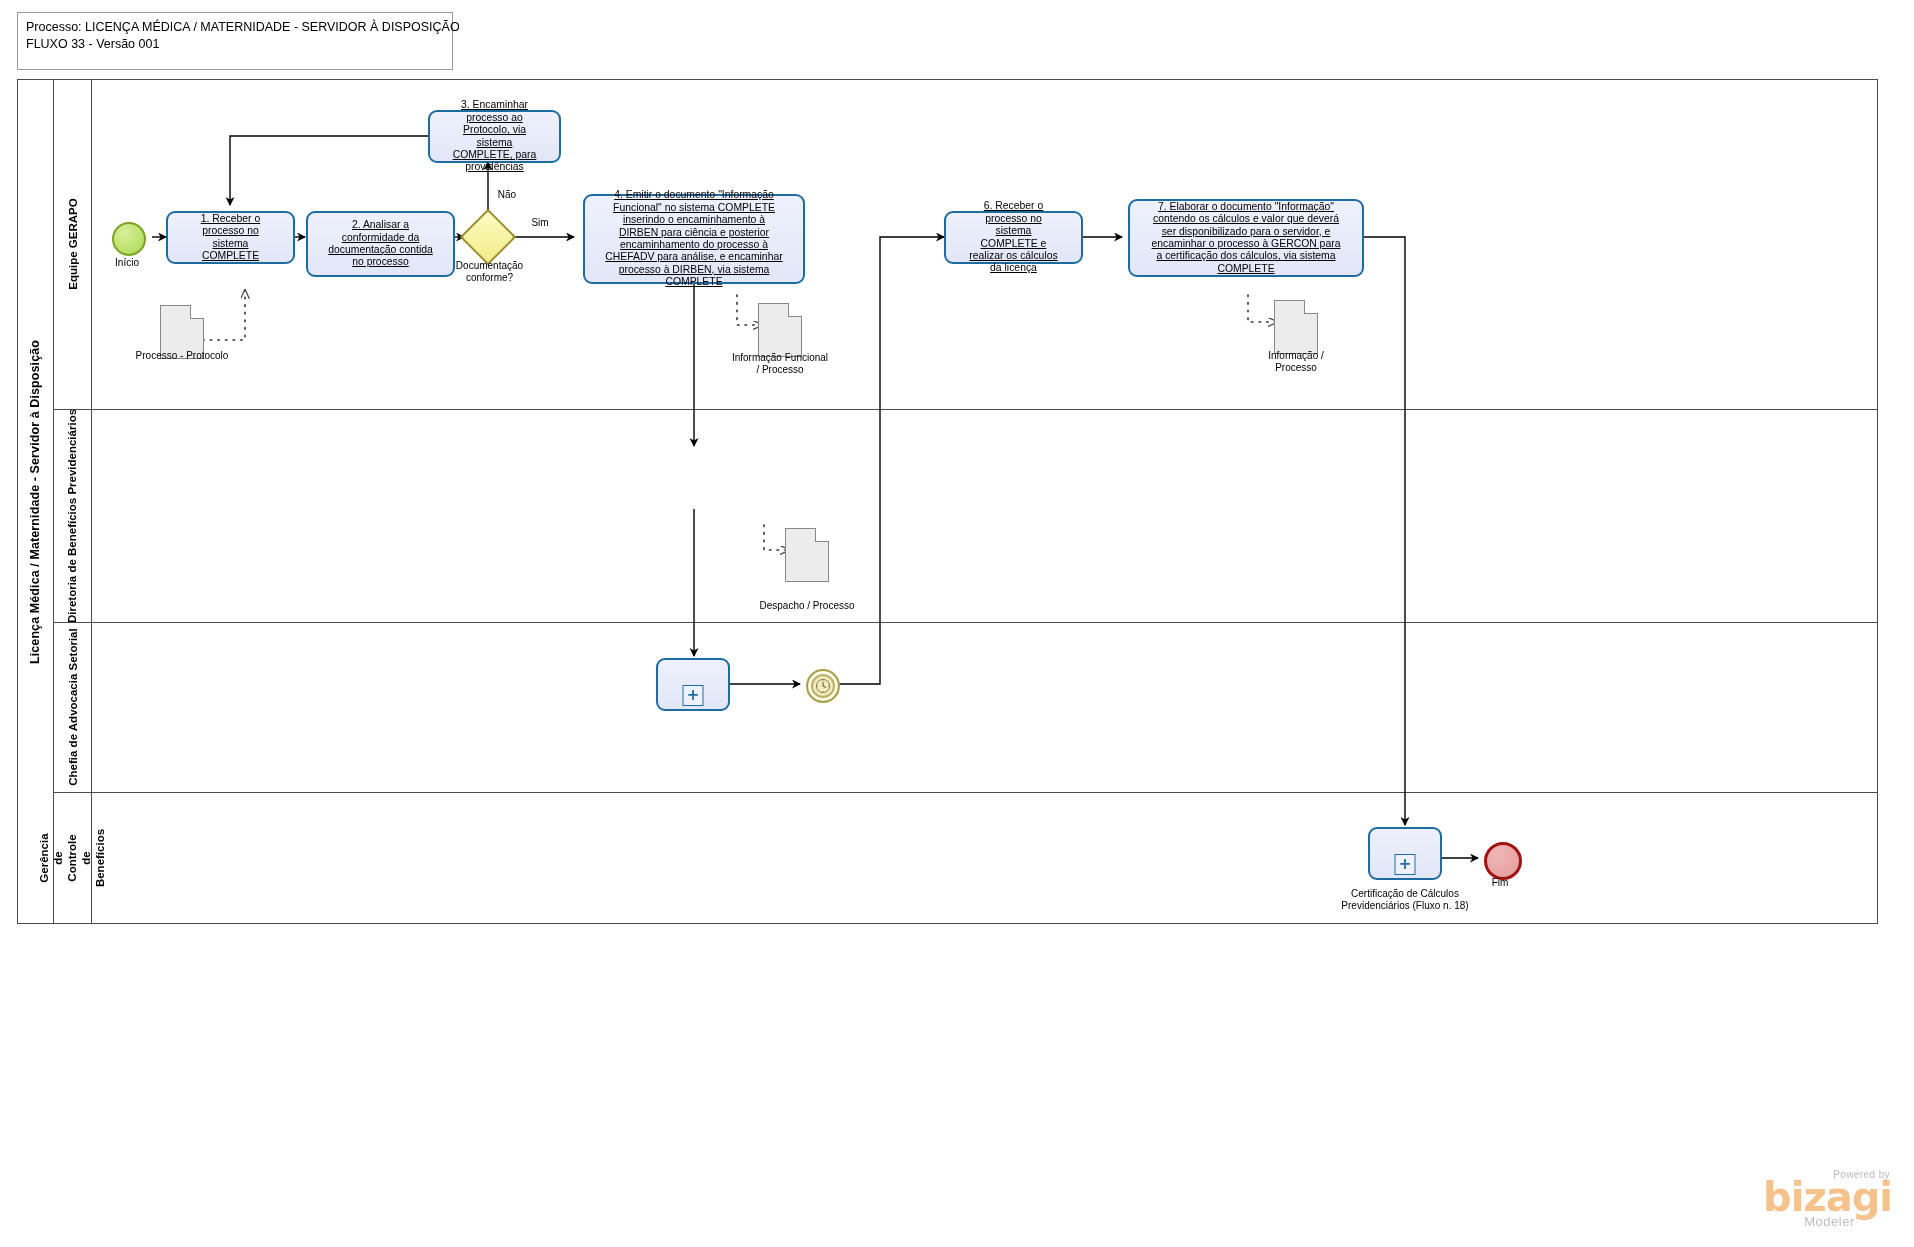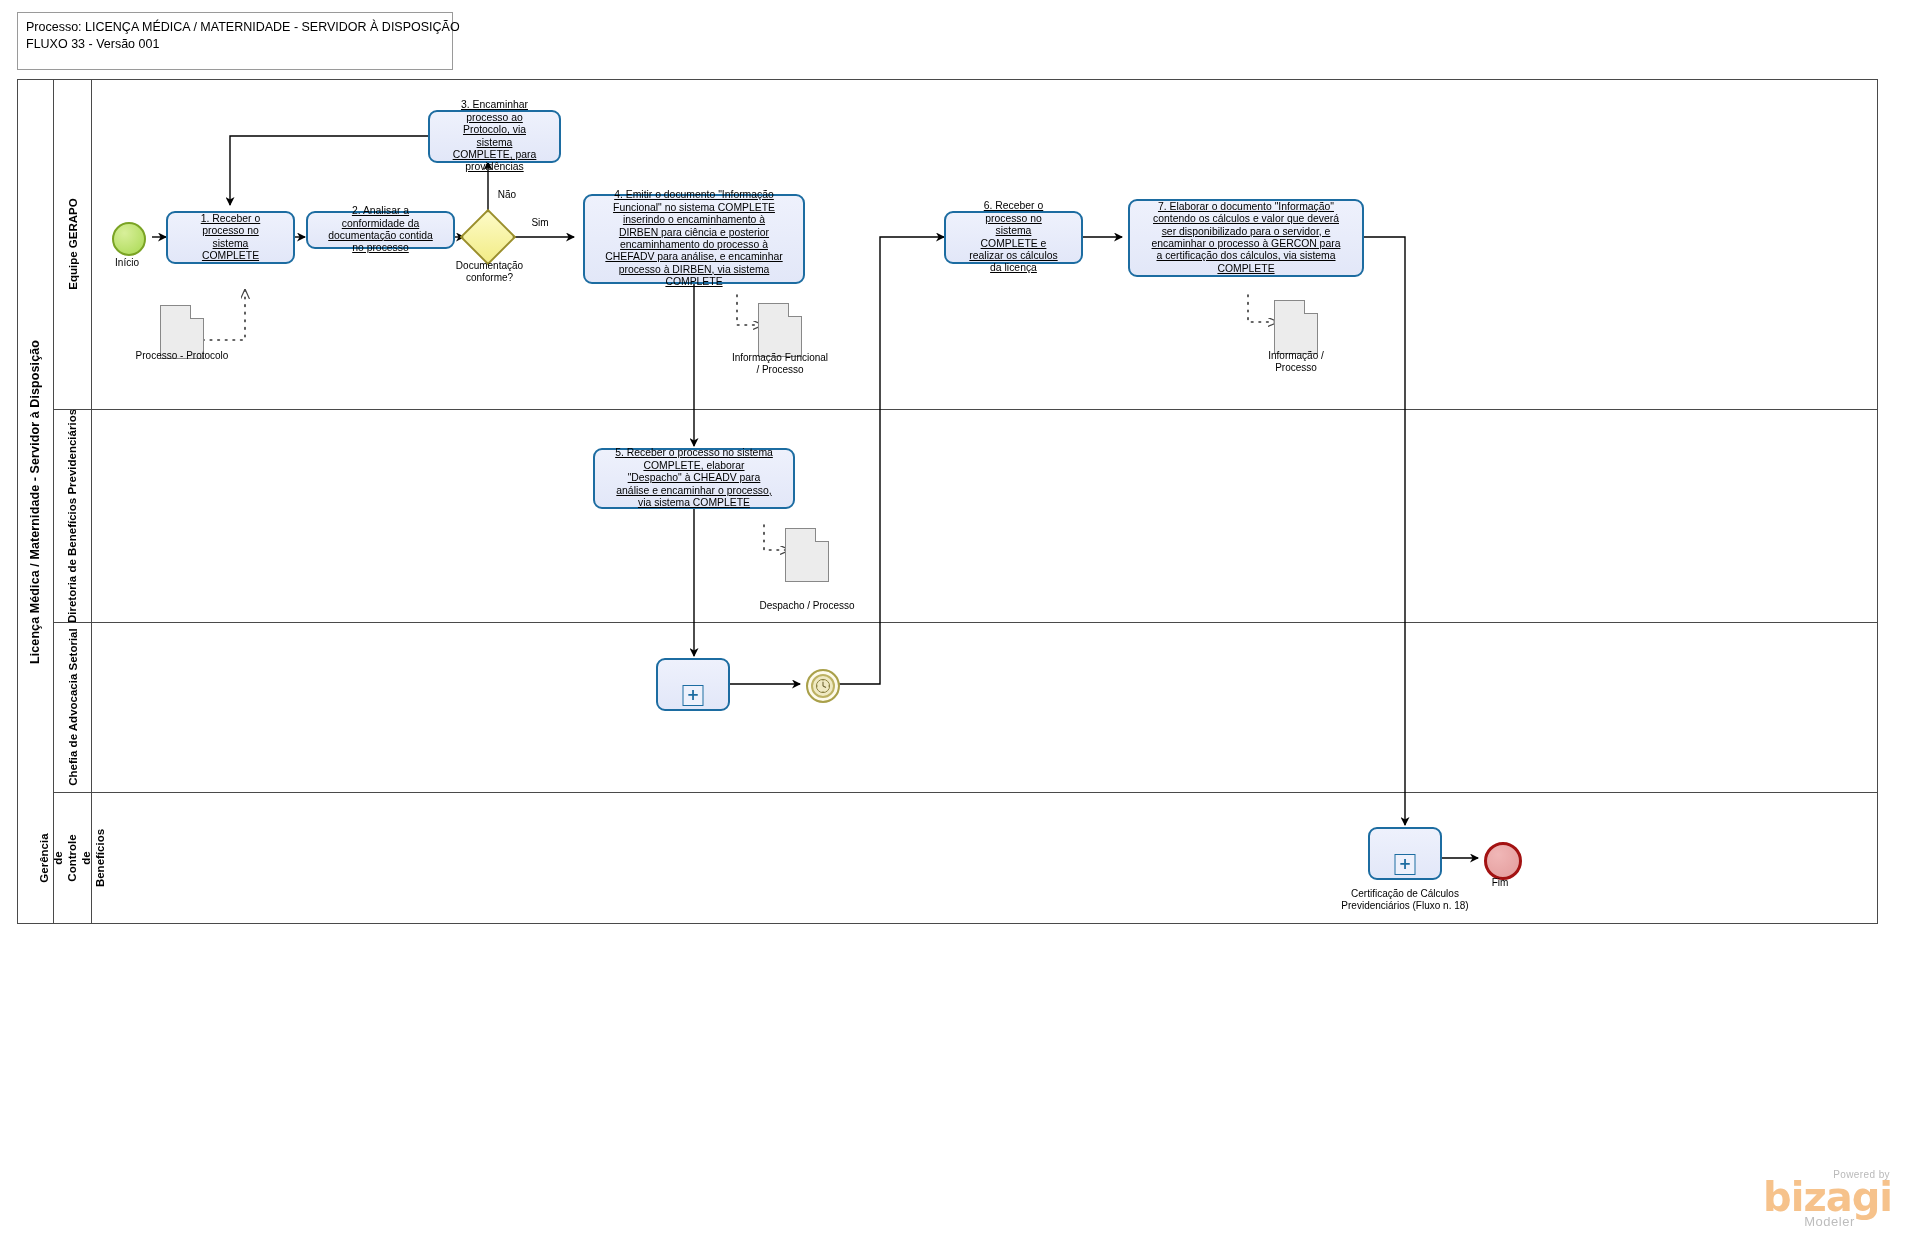--- a/index.html
+++ b/index.html
@@ -130,21 +130,21 @@
     <path d="M195,340 L245,340 L245,290" stroke="#333" stroke-width="1.6" fill="none" stroke-dasharray="1.6 6" stroke-linecap="round" marker-end="url(#ahw)"></path>
     <path d="M737,295 L737,325 L762,325" stroke="#333" stroke-width="1.6" fill="none" stroke-dasharray="1.6 6" stroke-linecap="round" marker-end="url(#ahw)"></path>
     <path d="M764,525 L764,550 L789,550" stroke="#333" stroke-width="1.6" fill="none" stroke-dasharray="1.6 6" stroke-linecap="round" marker-end="url(#ahw)"></path>
     <path d="M1248,295 L1248,322 L1277,322" stroke="#333" stroke-width="1.6" fill="none" stroke-dasharray="1.6 6" stroke-linecap="round" marker-end="url(#ahw)"></path>
   </svg>
 
   <div class="start-ev" style="left:112px;top:222px;"></div>
   <div class="lbl" style="left:87px;top:257px;width:80px;">Início</div>
 
   <div class="task" style="left:166px;top:211px;width:129px;height:53px;">1. Receber o processo no sistema COMPLETE</div>
-  <div class="task" style="left:306px;top:211px;width:149px;height:38px;">2. Analisar a conformidade da documentação contida no processo</div>
+  <div class="task" style="left:306px;top:211px;width:149px;height:66px;">2. Analisar a conformidade da documentação contida no processo</div>
   <div class="task" style="left:428px;top:110px;width:133px;height:53px;">3. Encaminhar processo ao Protocolo, via sistema COMPLETE, para providências</div>
 
   <div class="gateway" style="left:468px;top:217px;"></div>
   <div class="lbl" style="left:437px;top:260px;width:105px;">Documentação conforme?</div>
   <div class="lbl" style="left:492px;top:189px;width:30px;">Não</div>
   <div class="lbl" style="left:525px;top:217px;width:30px;">Sim</div>
 
   <div class="task" style="left:583px;top:194px;width:222px;height:90px;">4. Emitir o documento "Informação Funcional" no sistema COMPLETE inserindo o encaminhamento à DIRBEN para ciência e posterior encaminhamento do processo à CHEFADV para análise, e encaminhar processo à DIRBEN, via sistema COMPLETE</div>
 
   <div class="task" style="left:944px;top:211px;width:139px;height:53px;">6. Receber o processo no sistema COMPLETE e realizar os cálculos da licença</div>
@@ -152,21 +152,20 @@
 
   <div class="doc" style="left:160px;top:305px;"></div>
   <div class="lbl" style="left:130px;top:350px;width:104px;">Processo - Protocolo</div>
 
   <div class="doc" style="left:758px;top:303px;"></div>
   <div class="lbl" style="left:730px;top:352px;width:100px;">Informação Funcional / Processo</div>
 
   <div class="doc" style="left:1274px;top:300px;"></div>
   <div class="lbl" style="left:1246px;top:350px;width:100px;">Informação / Processo</div>
 
-  <div class="task" style="left:593px;top:448px;width:202px;height:61px;">5. Receber o processo no sistema COMPLETE, elaborar "Despacho" à CHEADV para análise e encaminhar o processo, via sistema COMPLETE</div>
 
   <div class="doc" style="left:785px;top:528px;"></div>
   <div class="lbl" style="left:757px;top:580px;width:100px;margin-top:20px;">Despacho / Processo</div>
 
   <div class="subproc" style="left:656px;top:658px;width:74px;height:53px;">
     <div class="sp-plus">+</div>
   </div>
 
   <div class="timer-ev" style="left:806px;top:669px;">
     <svg width="16" height="16" viewBox="0 0 16 16">

